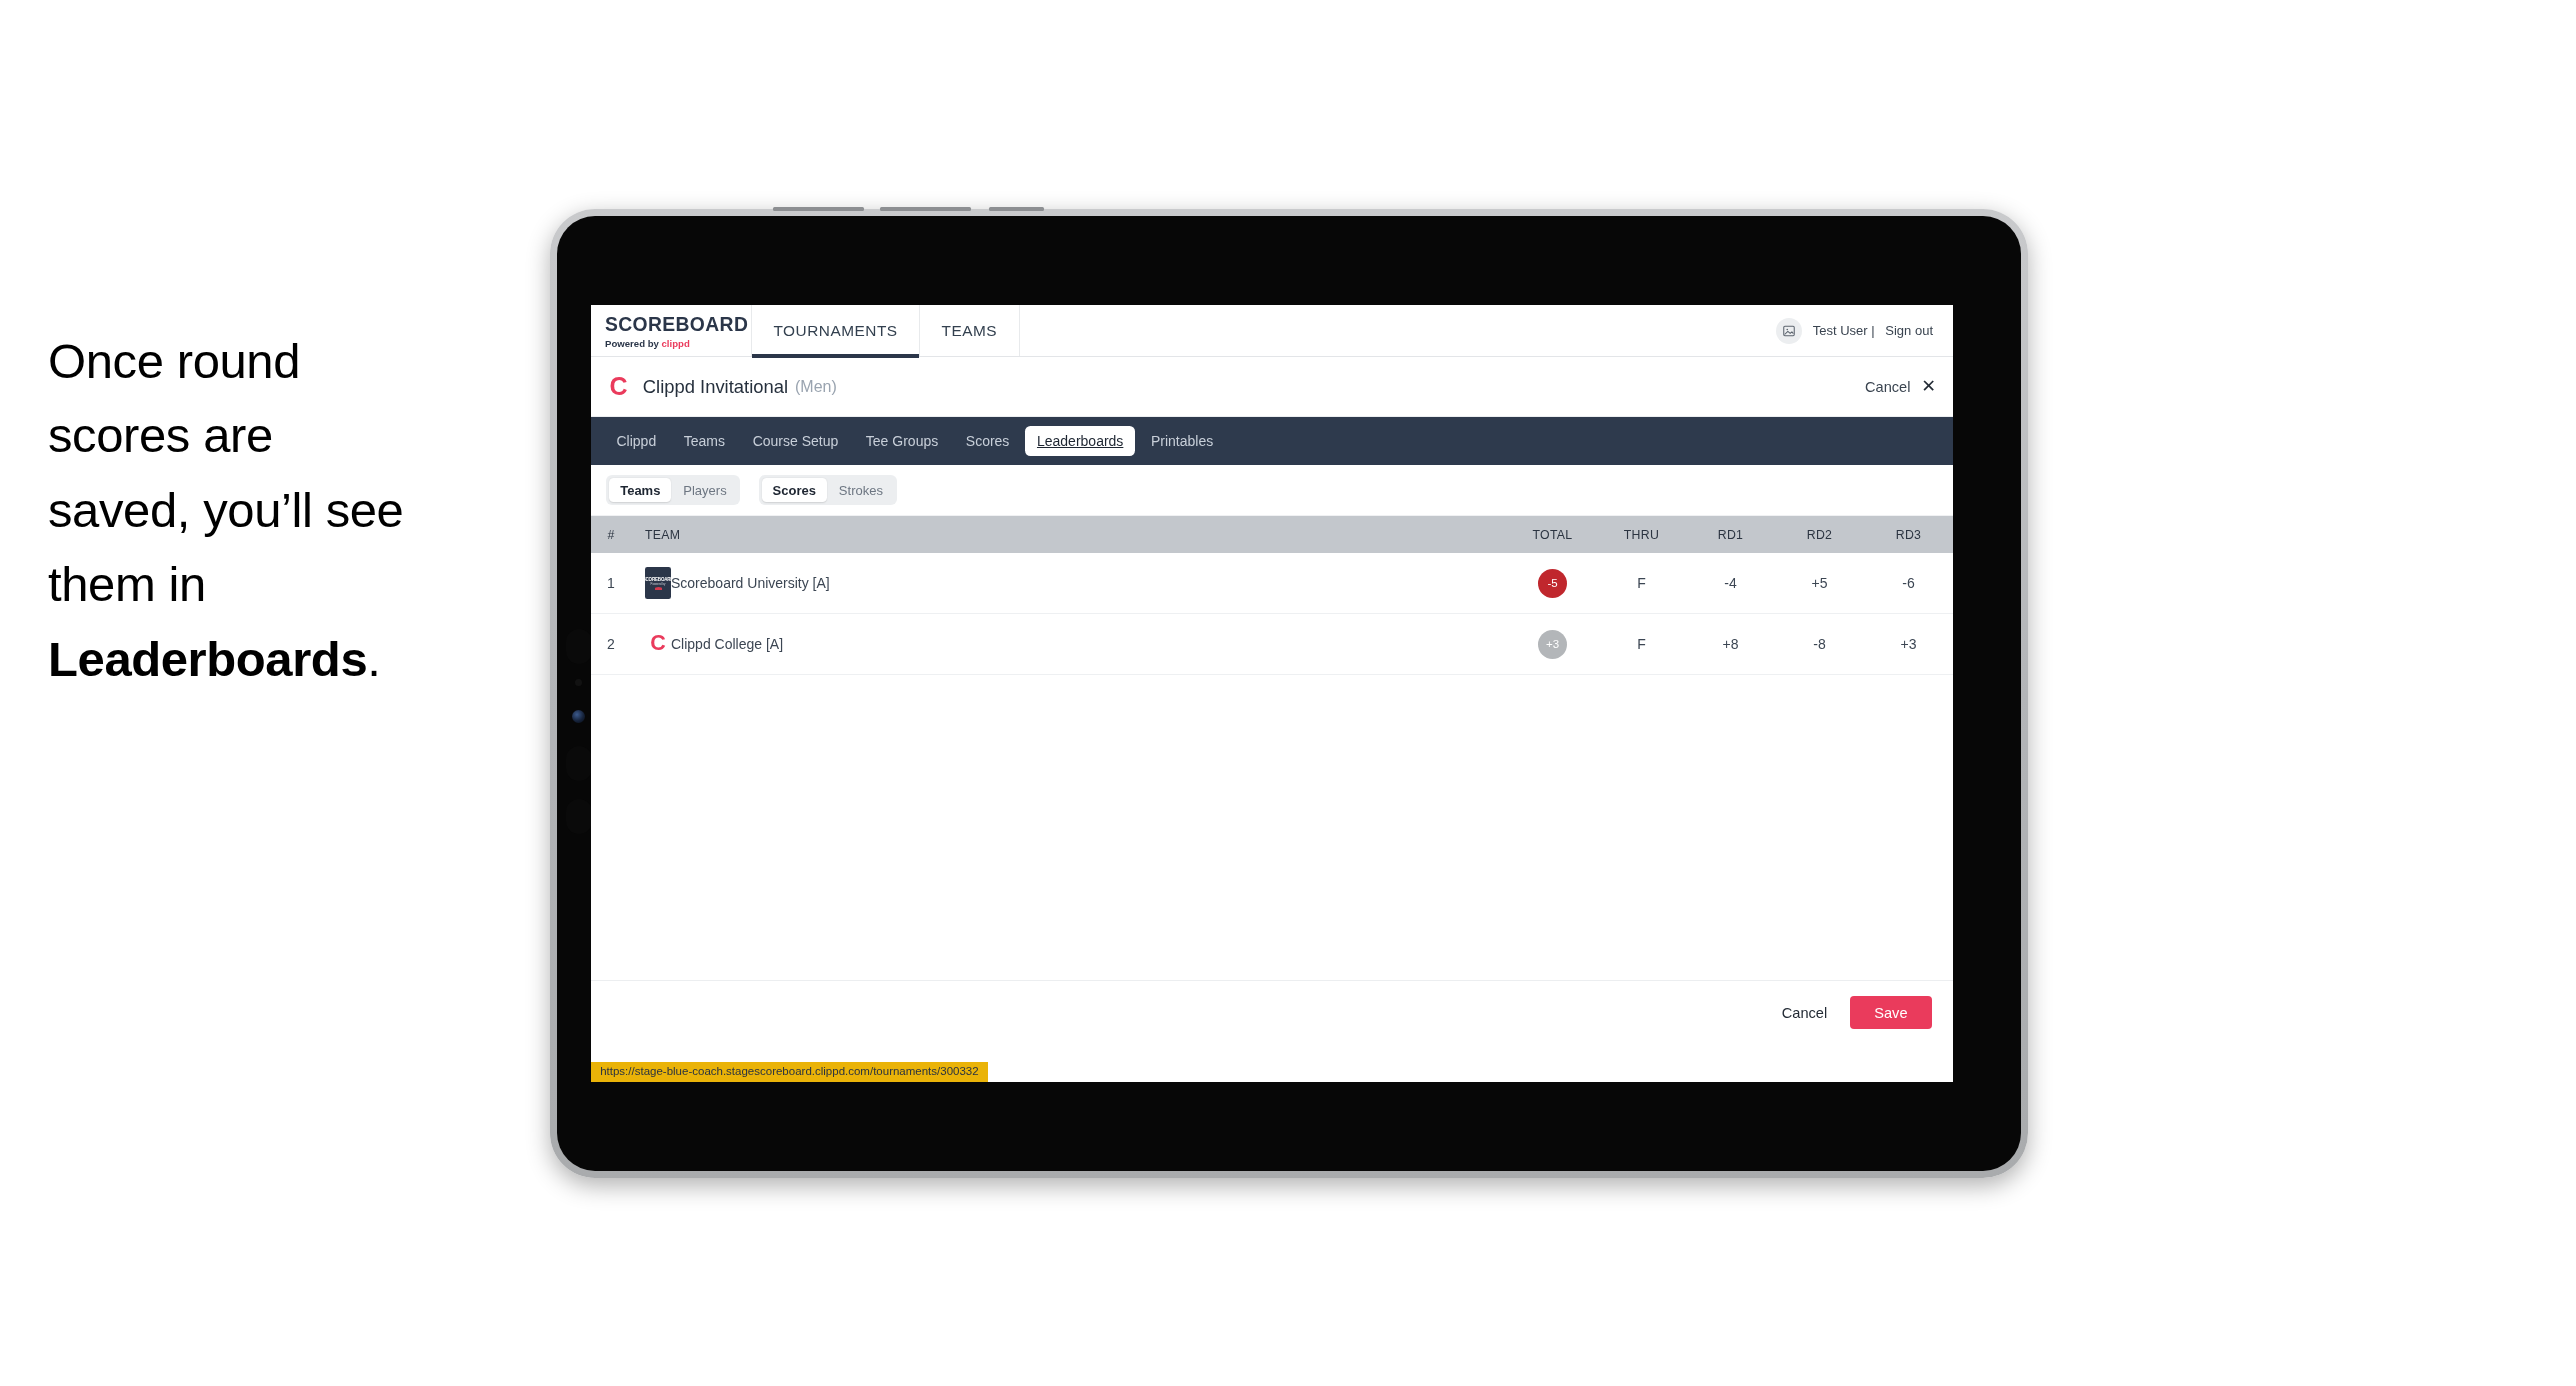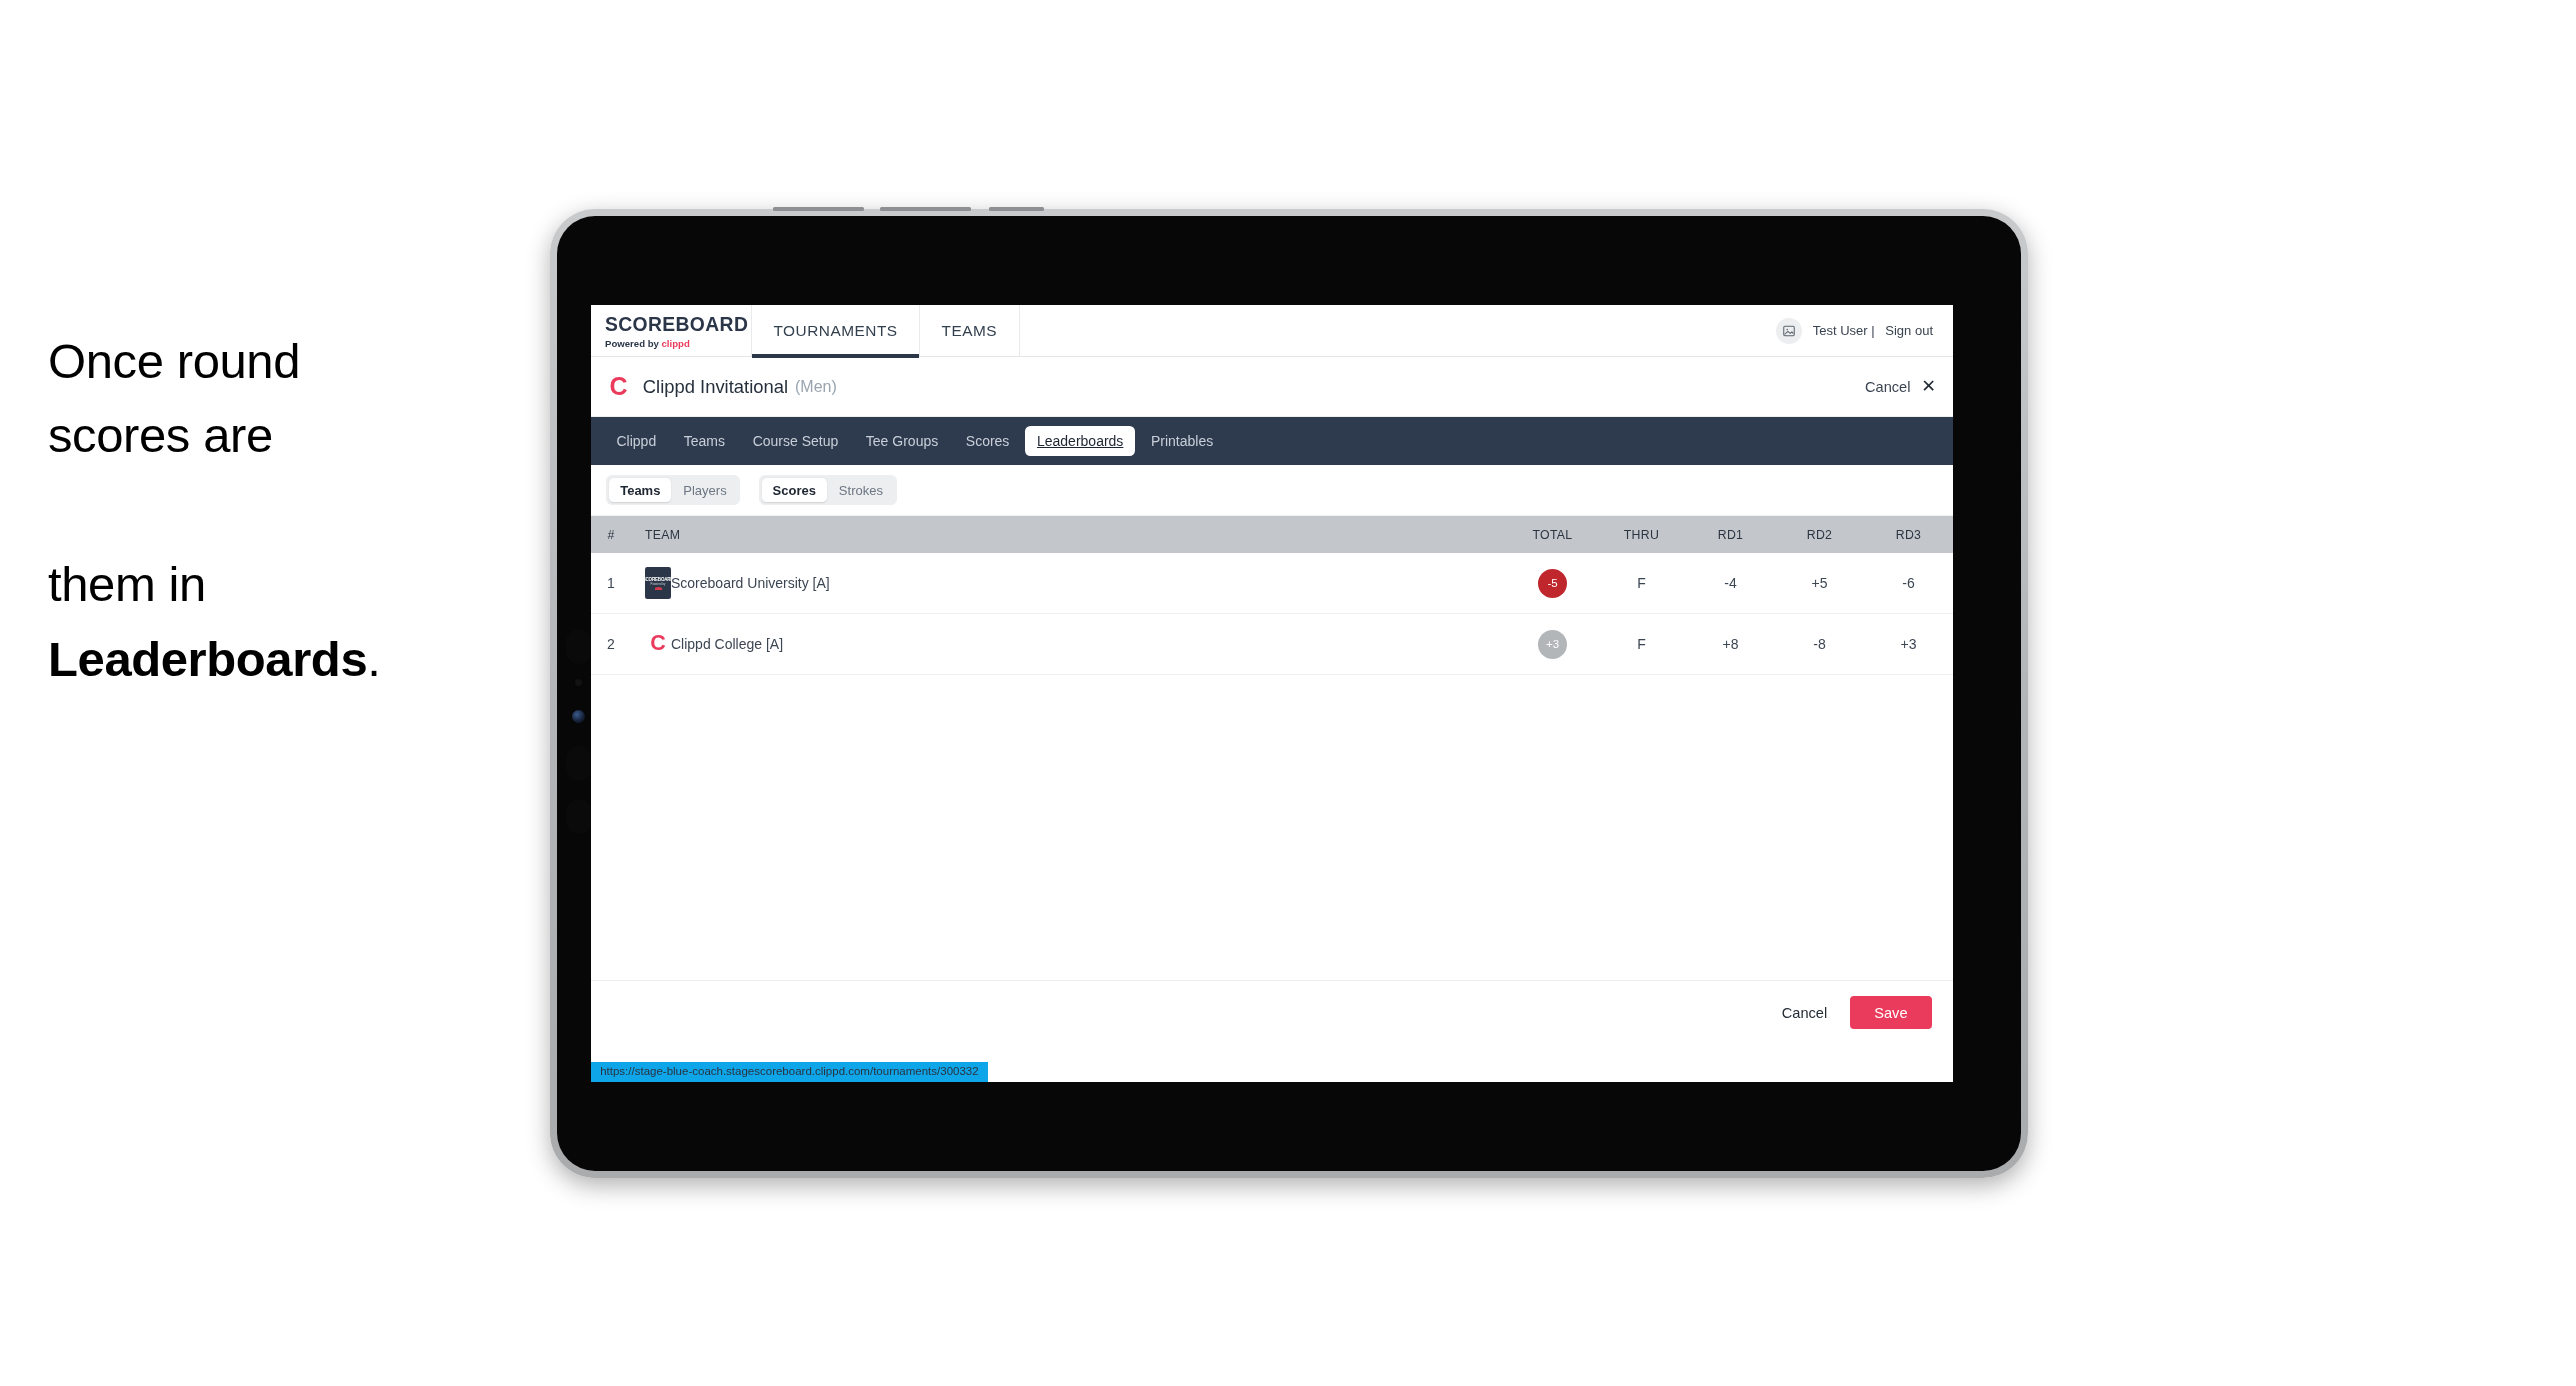--- a/index.html
+++ b/index.html
@@ -378,36 +378,36 @@
     border: none;
     cursor: pointer;
     font-family: "Liberation Sans", sans-serif;
   }
 
   
   #statusurl {
     position: absolute;
     left: 0;
     bottom: 0;
-    background: #0ea5e9;
+    background: #eab308;
     color: #2a3340;
     font-size: 11.5px;
     padding: 3.8px 9.2px 4.6px 9.2px;
     white-space: nowrap;
   }
 </style>
 </head>
 <body>
 
 <div id="stage">
 
   <div id="caption">
     <span>Once round</span><br>
     <span>scores are</span><br>
-    <br>
+    <span>saved, you’ll see</span><br>
     <span>them in </span><span class="bold">Leaderboards</span><span>.</span>
   </div>
 
   <div id="tablet">
     <div class="nub n1"></div>
     <div class="nub n2"></div>
     <div class="nub n3"></div>
     <div id="tablet-screenarea">
       <div class="bezelbtn b1"></div>
       <div class="bezeldot"></div>

